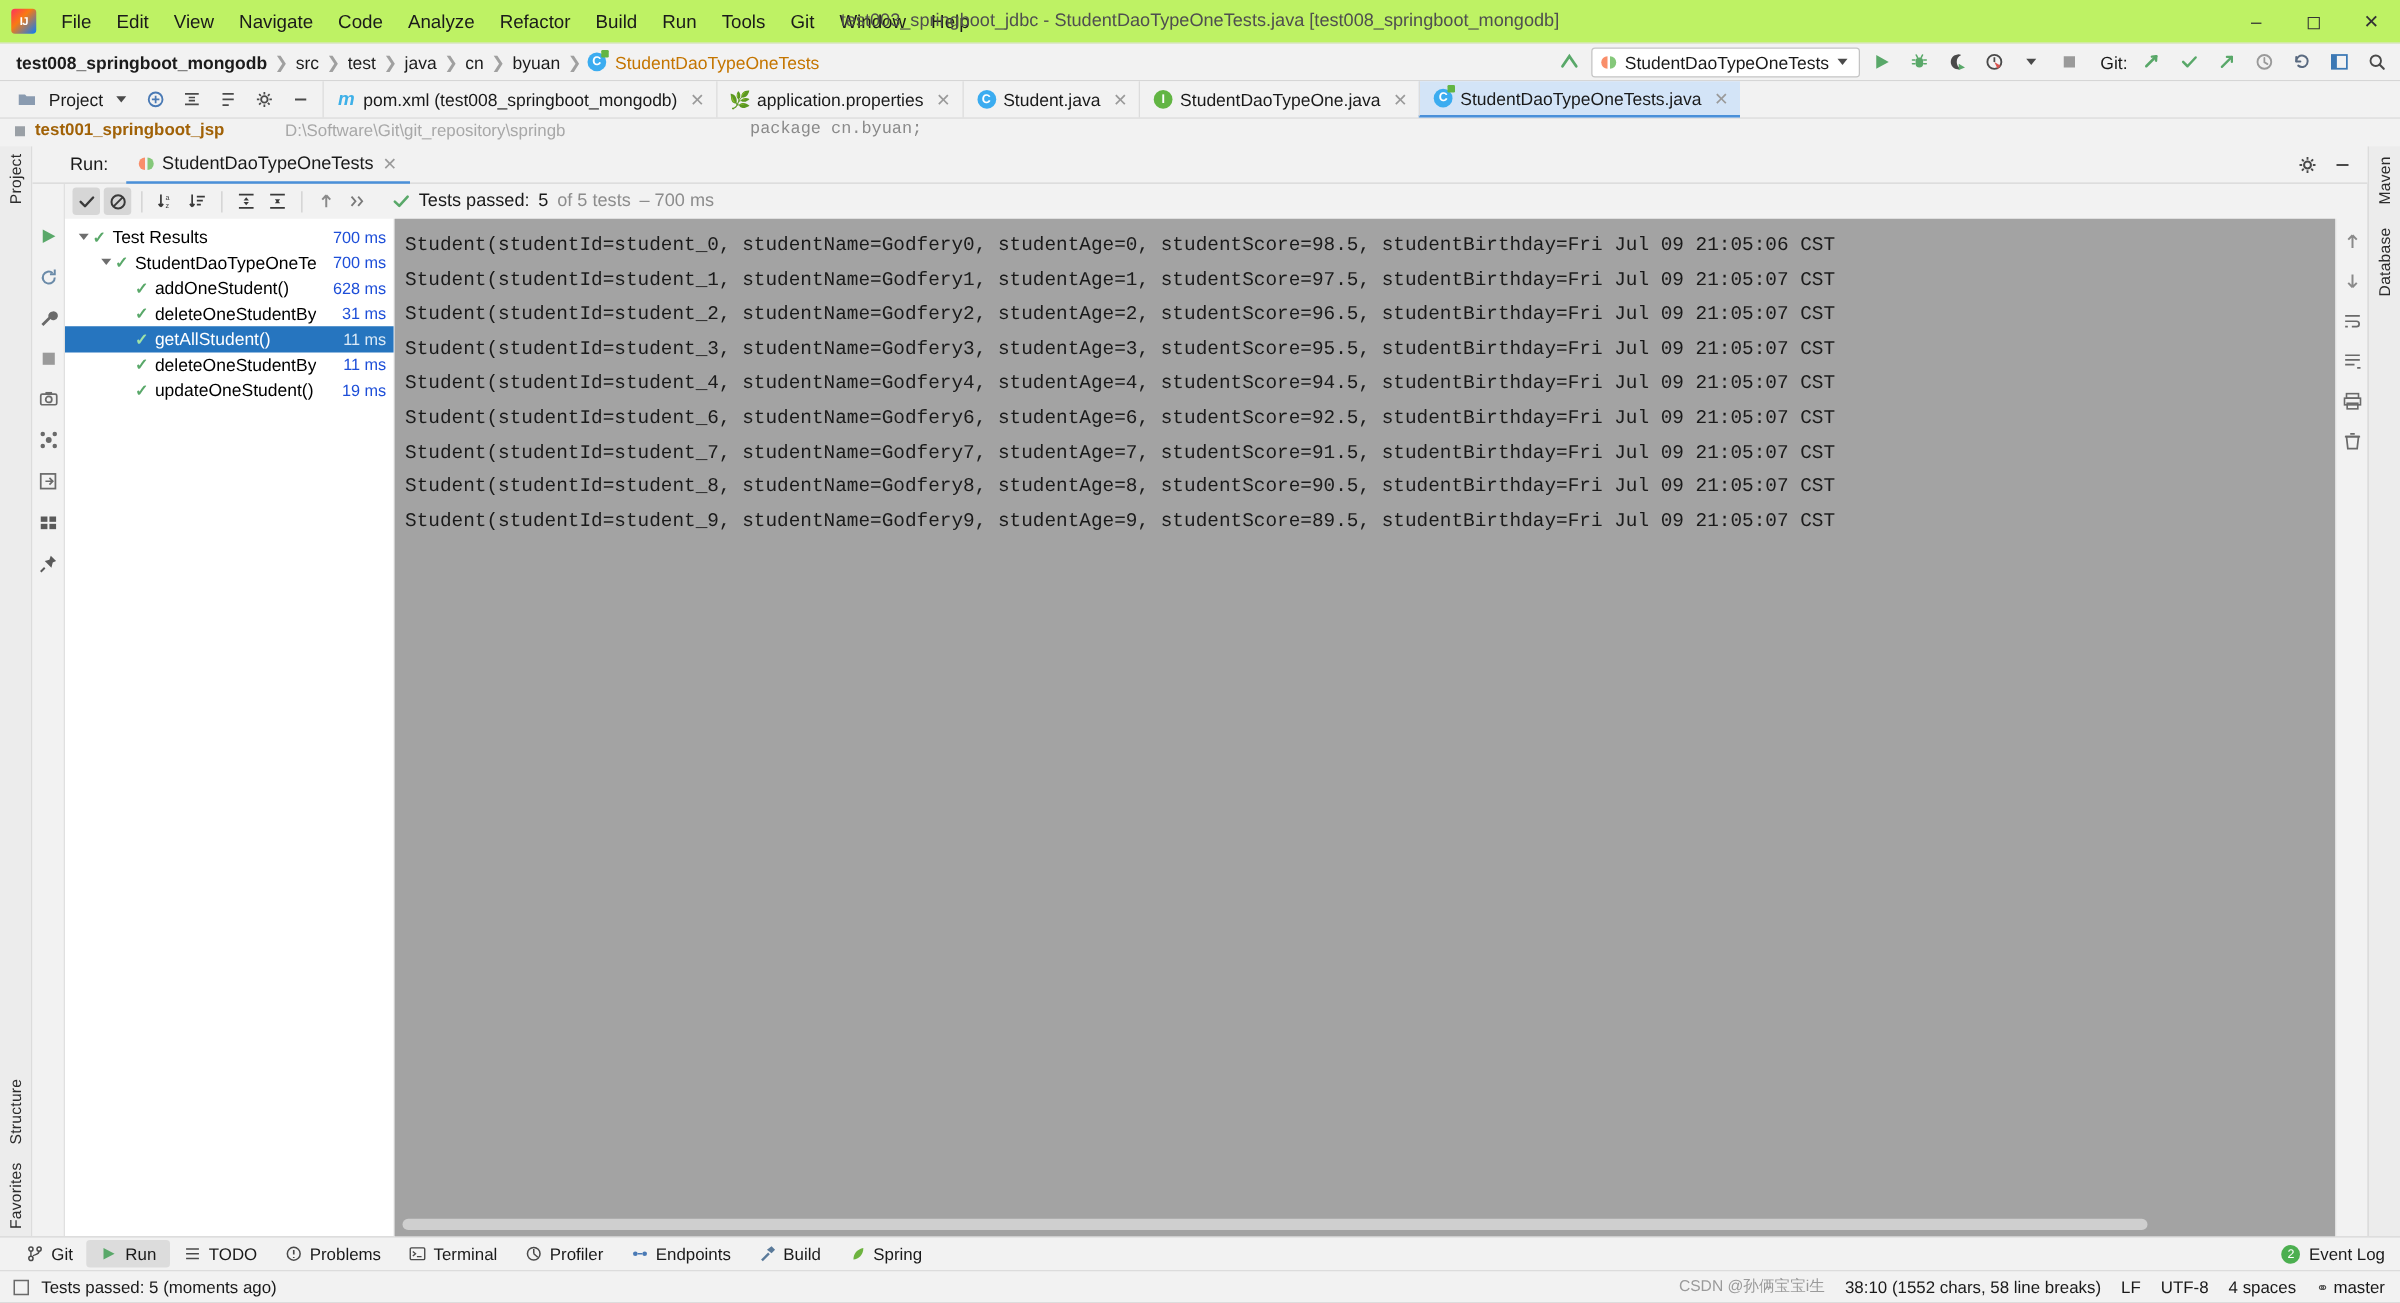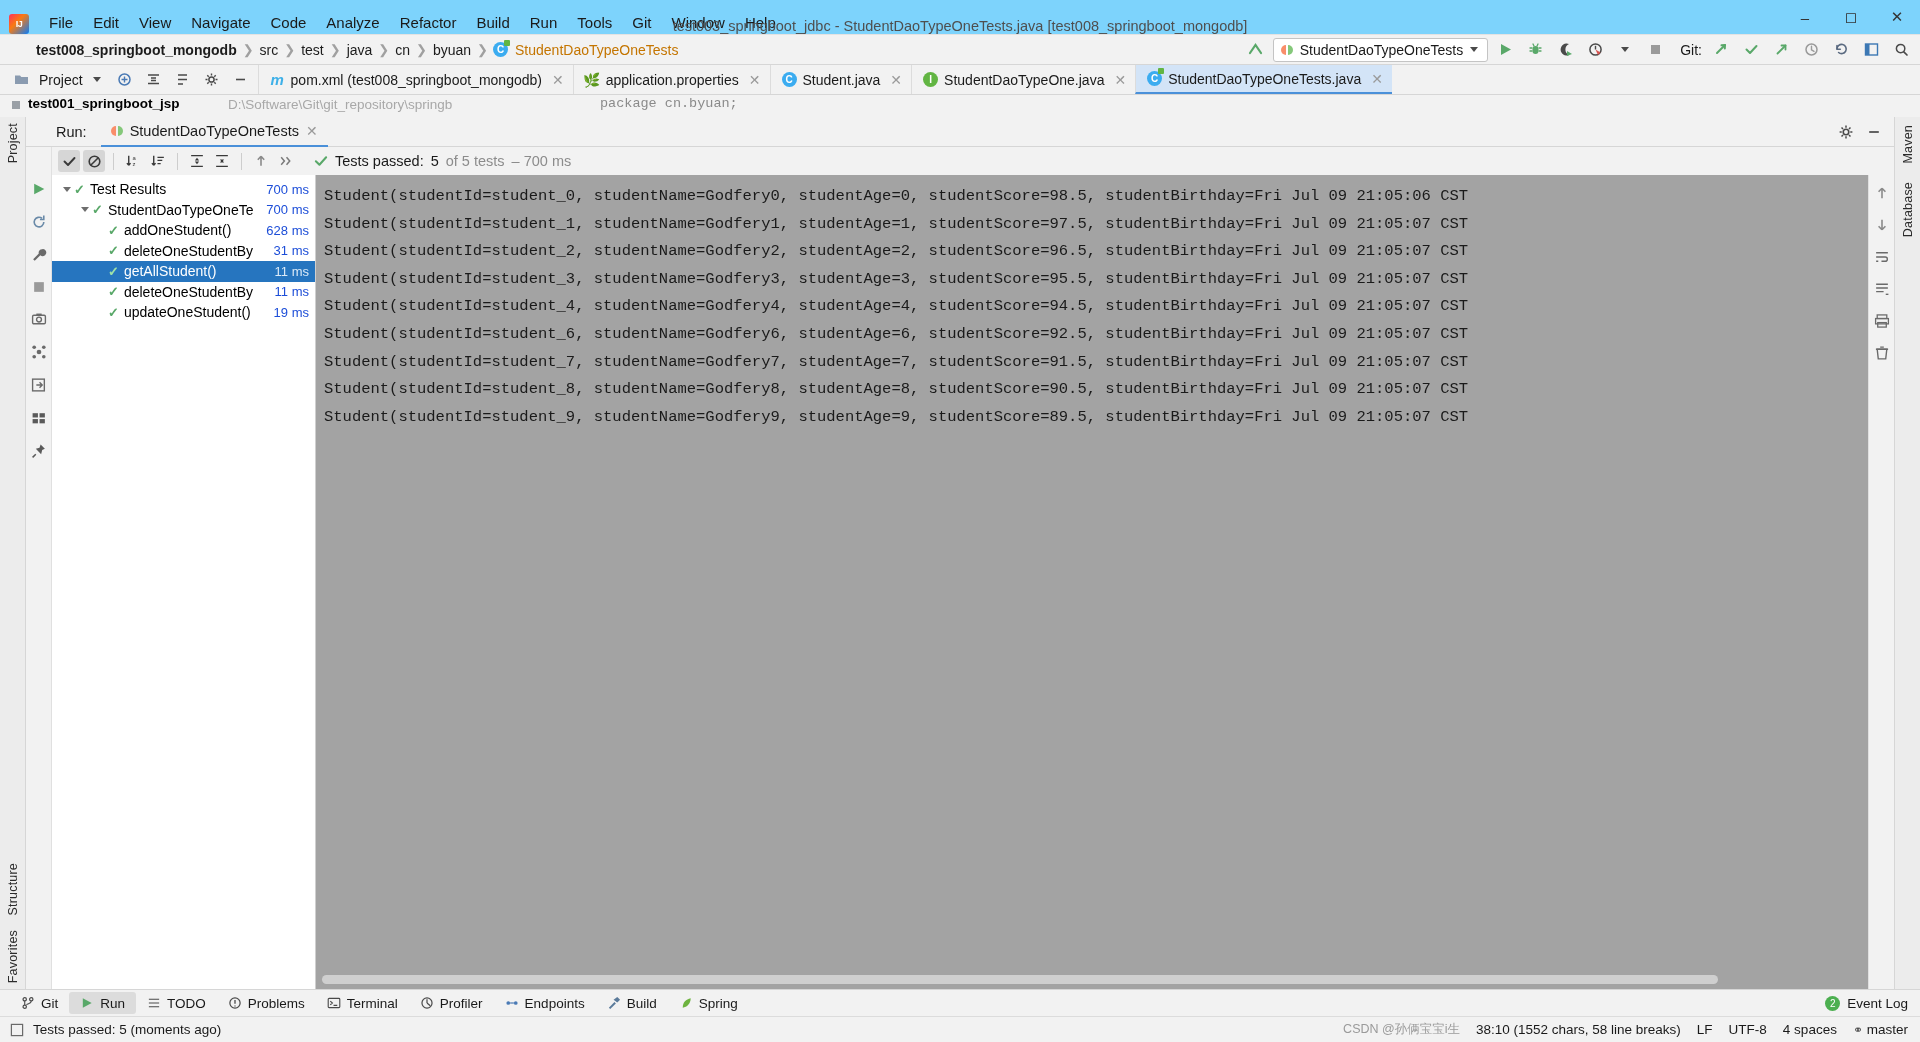--- a/index.html
+++ b/index.html
@@ -6,22 +6,22 @@
   html, body {
     width: 1920px; height: 1042px;
     font-family: "Liberation Sans", sans-serif;
     background: #f2f2f2; overflow: hidden;
     -webkit-font-smoothing: antialiased;
   }
   .app { width: 1920px; height: 1042px; display: flex; flex-direction: column; background: #f2f2f2; }
 
   
   .titlebar {
-    height: 44px; display: flex; align-items: flex-end;
-    background: #7dd3fc; border-bottom: 1px solid #e3e3e3;
+    height: 44px; display: flex; align-items: center;
+    background: #bef264; border-bottom: 1px solid #e3e3e3;
     position: relative; flex: 0 0 34px;
   }
   .ij-logo {
     width: 20px; height: 20px; margin: 0 10px 0 9px; border-radius: 3px;
     background: linear-gradient(135deg,#fe315d 0%,#f97a12 40%,#087cfa 100%);
     position: relative; flex: none;
   }
   .ij-logo::after {
     content: "IJ"; position: absolute; inset: 0; color: #fff;
     font-size: 9px; font-weight: bold; display: flex;
@@ -40,21 +40,21 @@
     width: 46px; height: 34px; display: flex; align-items: center; justify-content: center;
     font-size: 15px; color: #333;
   }
 
   
   .navbar {
     height: 30px; display: flex; align-items: center; padding: 0 6px 0 10px;
     background: #f2f2f2; border-bottom: 1px solid #d6d6d6; flex: 0 0 30px; gap: 0;
   }
   .crumb { font-size: 14px; color: #1c1c1c; padding: 0 3px; white-space: nowrap; }
-  .crumb.bold { font-weight: bold; margin-left: 23px; }
+  .crumb.bold { font-weight: bold; }
   .crumb.cls { color: #c47500; }
   .crumb-sep { color: #a0a0a0; font-size: 13px; padding: 0 3px; }
   .crumb-icon {
     width: 15px; height: 15px; border-radius: 50%; background: #3bacf0;
     color: #fff; font-size: 10px; font-weight: bold; display: inline-flex;
     align-items: center; justify-content: center; margin: 0 4px 0 2px; position: relative; flex: none;
   }
   .crumb-icon::after {
     content: ""; position: absolute; right: -2px; top: -2px;
     width: 6px; height: 6px; background: #62b543; border-radius: 1px;
@@ -96,21 +96,21 @@
   .ficon.i { background: #62b543; }
   .ficon.ct { background: #3bacf0; position: relative; }
   .ficon.ct::after { content: ""; position: absolute; right: -2px; top: -3px; width: 6px; height: 6px; background: #62b543; border-radius: 1px; }
 
   
   .ghost {
     height: 22px; position: relative; flex: 0 0 22px;
     background: #f2f2f2; overflow: hidden;
   }
   .ghost .gl { position: absolute; font-size: 13.5px; white-space: nowrap; }
-  .ghost .g1 { left: 28px; top: 1px; font-weight: bold; color: #000000; }
+  .ghost .g1 { left: 28px; top: 1px; font-weight: bold; color: #a16207; }
   .ghost .g2 { left: 228px; top: 2px; color: #a8a8a8; }
   .ghost .g3 { left: 600px; top: 1px; color: #8a8a8a; font-family: "Liberation Mono", monospace; }
   .ghost .gsq { position:absolute; left: 12px; top: 6px; width: 8px; height: 8px; background: #9aa0a6; }
 
   
   .main { flex: 1; display: flex; min-height: 0; }
 
   
   .lstrip {
     width: 26px; background: #ececec; border-right: 1px solid #d6d6d6;

